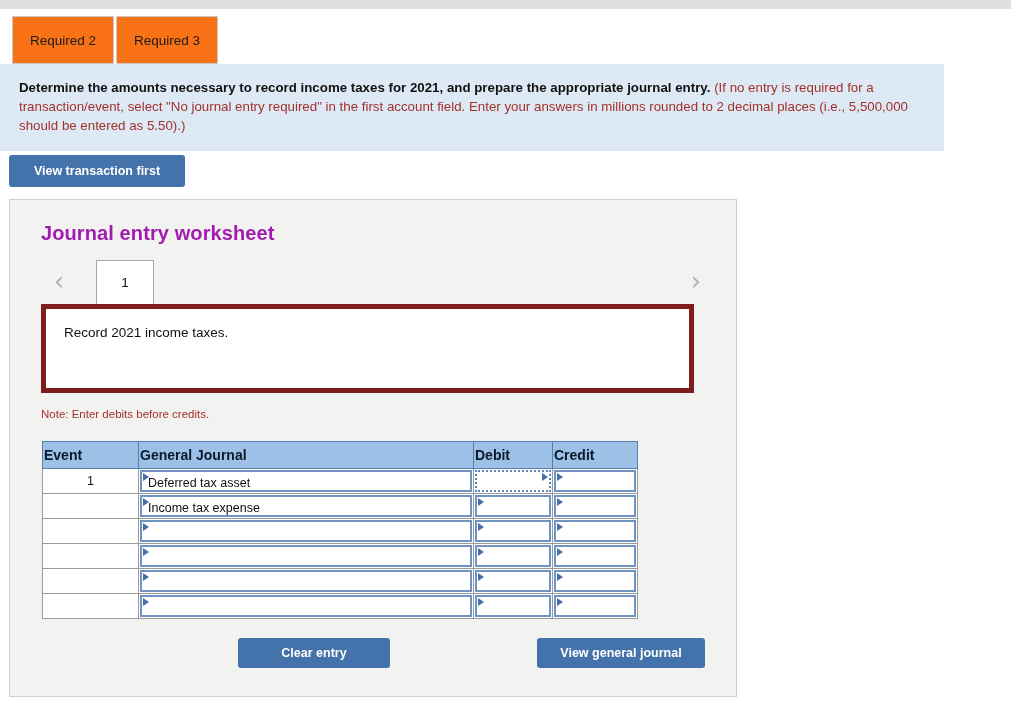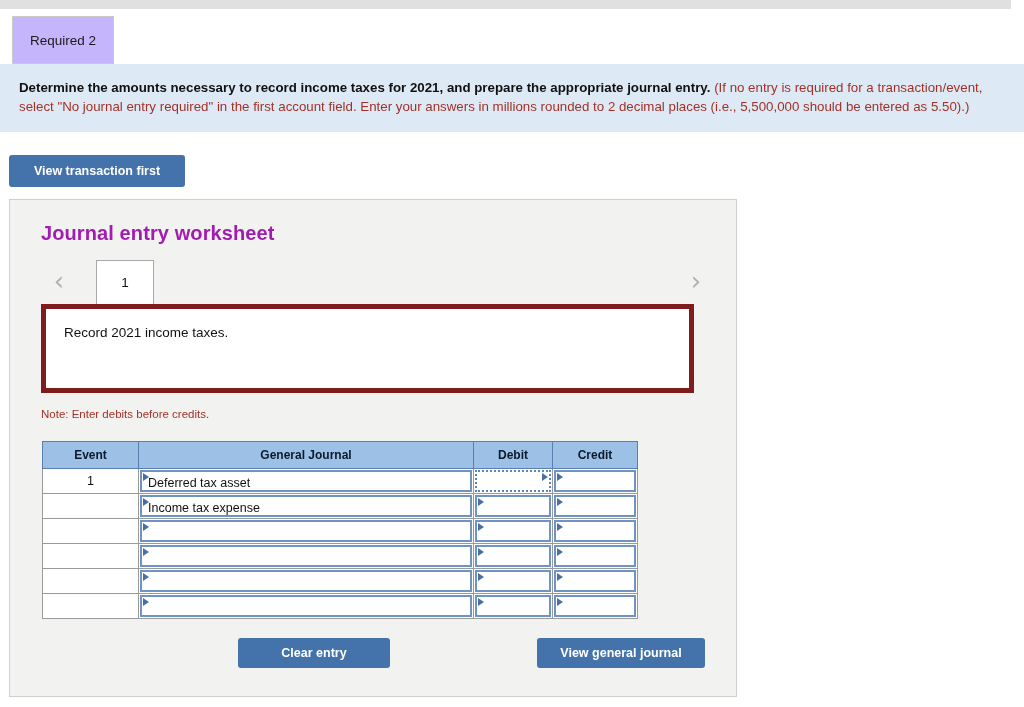--- a/index.html
+++ b/index.html
@@ -38,40 +38,40 @@
   }
   .tab {
     box-sizing: border-box;
     height: 48px;
     padding: 0 17px;
     display: flex;
     align-items: center;
     justify-content: center;
     font-size: 13.5px;
     color: #1a1a1a;
-    background: #c4b5fd;
+    background: #f97316;
     border: 1px solid #c9c9c9;
     border-bottom: 1px solid #c9c9c9;
     margin-right: 2px;
     cursor: pointer;
     white-space: nowrap;
   }
   .tab.active {
     background: #ffffff;
     border-bottom: 1px solid #ffffff;
     position: relative;
     z-index: 3;
   }
 
   
   .instructions {
     position: absolute;
     left: 0px;
     top: 64px;
-    width: 1024px;
+    width: 944px;
     box-sizing: border-box;
     background: #ddeaf6;
     padding: 14px 26px 16px 19px;
     font-size: 13.3px;
     line-height: 19px;
     color: #111111;
     font-weight: bold;
   }
   .instructions .hint {
     color: #a33129;
@@ -192,25 +192,25 @@
     position: absolute;
     left: 32px;
     top: 241px;
     border-collapse: collapse;
     table-layout: fixed;
     background: #ffffff;
   }
   .jtable th {
     background: #9cc0e6;
     border: 1px solid #5a7fae;
-    font-size: 12px;
+    font-size: 14px;
     font-weight: bold;
     color: #0b1a2b;
     height: 24px;
-    text-align: center;
+    text-align: left;
   }
   .jtable td {
     border: 1px solid #9a9a9a;
     height: 24px;
     padding: 0;
     background: #ffffff;
     font-size: 12.5px;
     vertical-align: middle;
   }
   .col-event  { width: 96px; }
@@ -287,20 +287,23 @@
   }
 </style>
 </head>
 <body>
 
 <div class="top-strip"></div>
 
 <div class="tabs">
   <div class="tab">
     <span>Required 2</span>
+  </div>
+  <div class="tab">
+    <span>Required 3</span>
   </div>
 </div>
 
 <div class="instructions"><span>Determine the amounts necessary to record income taxes for 2021, and prepare the appropriate journal entry.</span> <span class="hint">(If no entry is required for a transaction/event, select "No journal entry required" in the first account field. Enter your answers in millions rounded to 2 decimal places (i.e., 5,500,000 should be entered as 5.50).)</span></div>
 
 <button class="btn btn-view-tx">View transaction first</button>
 
 <div class="panel">
 
   <div class="panel-title">Journal entry worksheet</div>

